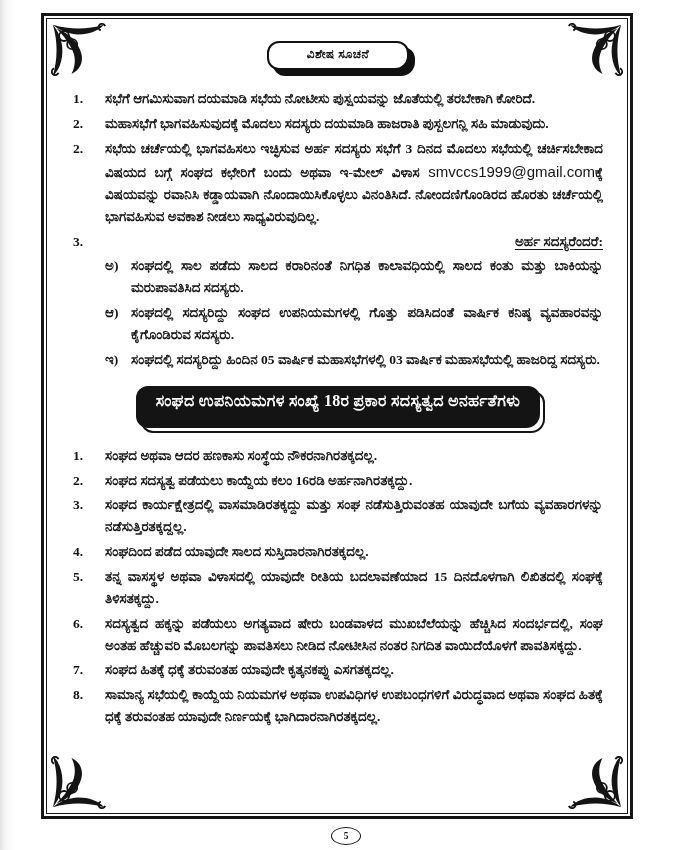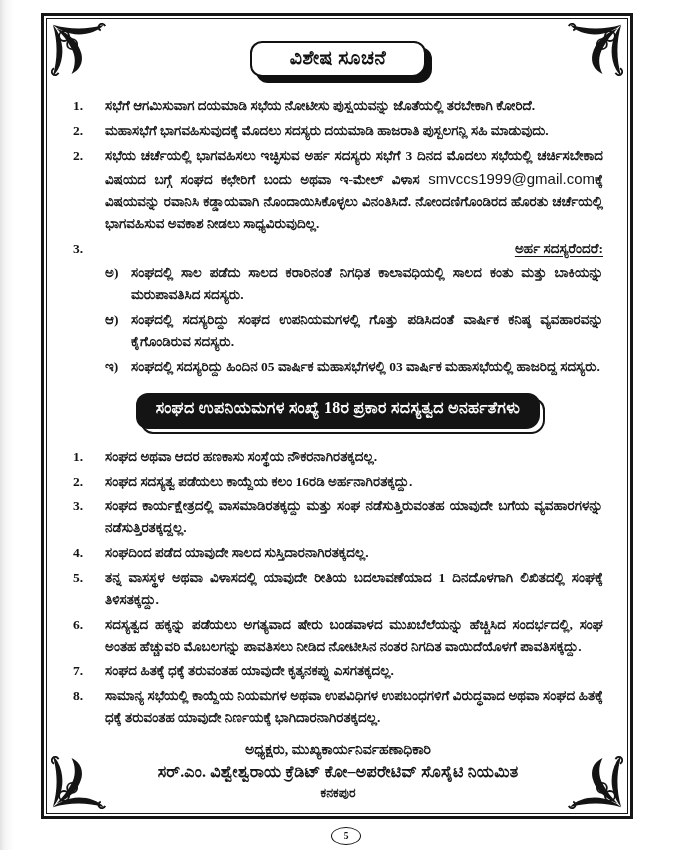--- a/index.html
+++ b/index.html
@@ -21,30 +21,30 @@
   .corner.tl{top:7px;left:7px;}
   .corner.tr{top:7px;right:7px;transform:scaleX(-1);}
   .corner.bl{bottom:7px;left:7px;transform:scaleY(-1);}
   .corner.br{bottom:7px;right:7px;transform:scale(-1,-1);}
   .content{
     position:absolute;inset:3px;padding:20px 24px 0 26px;box-sizing:border-box;overflow:hidden;
   }
   .hdr1wrap{text-align:center;margin:2px 0 18px;}
   .hdr1{
     display:inline-block;background:#fff;color:#111;
-    font-size:19px;font-weight:bold;letter-spacing:.5px;
+    font-size:12px;font-weight:bold;letter-spacing:.5px;
     padding:4px 38px 6px;border:2.5px solid #111;
     border-radius:12px 12px 14px 12px;
     box-shadow:6px 6px 0 0 #111;
   }
   .hdr2wrap{text-align:center;margin:15px 0 17px;}
   .hdr2{
     display:inline-block;background:#141414;color:#fff;
     font-size:16px;font-weight:bold;letter-spacing:.3px;
-    padding:6px 20px 12px;border-radius:12px 12px 14px 12px;
+    padding:6px 20px 18px;border-radius:12px 12px 14px 12px;
     box-shadow:5px 5px 0 -2px #fff, 5px 5px 0 0 #141414;
   }
   .item{display:flex;margin:3px 0;}
   .num{flex:0 0 32px;font-weight:bold;font-size:13.5px;line-height:1.62;}
   .txt{flex:1;text-align:justify;font-weight:bold;font-size:13.5px;line-height:1.62;}
   .heading-u{text-decoration:underline;text-underline-offset:3px;text-align:right;}
   .sub{display:flex;margin:3px 0 3px 32px;}
   .sublabel{flex:0 0 26px;font-weight:bold;font-size:13.5px;line-height:1.62;}
   .email{
     font-family:"Liberation Sans", sans-serif;font-weight:normal;font-size:15px;
@@ -146,40 +146,35 @@
       <div class="item">
         <span class="num">3.</span>
         <span class="txt">ಸಂಘದ ಕಾರ್ಯಕ್ಷೇತ್ರದಲ್ಲಿ ವಾಸಮಾಡಿರತಕ್ಕದ್ದು ಮತ್ತು ಸಂಘ ನಡೆಸುತ್ತಿರುವಂತಹ ಯಾವುದೇ ಬಗೆಯ ವ್ಯವಹಾರಗಳನ್ನು ನಡೆಸುತ್ತಿರತಕ್ಕದ್ದಲ್ಲ.</span>
       </div>
       <div class="item">
         <span class="num">4.</span>
         <span class="txt">ಸಂಘದಿಂದ ಪಡೆದ ಯಾವುದೇ ಸಾಲದ ಸುಸ್ತಿದಾರನಾಗಿರತಕ್ಕದಲ್ಲ.</span>
       </div>
       <div class="item">
         <span class="num">5.</span>
-        <span class="txt">ತನ್ನ ವಾಸಸ್ಥಳ ಅಥವಾ ವಿಳಾಸದಲ್ಲಿ ಯಾವುದೇ ರೀತಿಯ ಬದಲಾವಣೆಯಾದ 1 ದಿನದೊಳಗಾಗಿ ಲಿಖಿತದಲ್ಲಿ ಸಂಘಕ್ಕೆ ತಿಳಿಸತಕ್ಕದ್ದು.</span>
+        <span class="txt">ತನ್ನ ವಾಸಸ್ಥಳ ಅಥವಾ ವಿಳಾಸದಲ್ಲಿ ಯಾವುದೇ ರೀತಿಯ ಬದಲಾವಣೆಯಾದ 15 ದಿನದೊಳಗಾಗಿ ಲಿಖಿತದಲ್ಲಿ ಸಂಘಕ್ಕೆ ತಿಳಿಸತಕ್ಕದ್ದು.</span>
       </div>
       <div class="item">
         <span class="num">6.</span>
         <span class="txt">ಸದಸ್ಯತ್ವದ ಹಕ್ಕನ್ನು ಪಡೆಯಲು ಅಗತ್ಯವಾದ ಷೇರು ಬಂಡವಾಳದ ಮುಖಬೆಲೆಯನ್ನು ಹೆಚ್ಚಿಸಿದ ಸಂದರ್ಭದಲ್ಲಿ, ಸಂಘ ಅಂತಹ ಹೆಚ್ಚುವರಿ ಮೊಬಲಗನ್ನು ಪಾವತಿಸಲು ನೀಡಿದ ನೋಟೀಸಿನ ನಂತರ ನಿಗದಿತ ವಾಯಿದೆಯೊಳಗೆ ಪಾವತಿಸಕ್ಕದ್ದು.</span>
       </div>
       <div class="item">
         <span class="num">7.</span>
         <span class="txt">ಸಂಘದ ಹಿತಕ್ಕೆ ಧಕ್ಕೆ ತರುವಂತಹ ಯಾವುದೇ ಕೃತ್ಕನಕಪ್ನು ಎಸಗತಕ್ಕದಲ್ಲ.</span>
       </div>
       <div class="item">
         <span class="num">8.</span>
         <span class="txt">ಸಾಮಾನ್ಯ ಸಭೆಯಲ್ಲಿ ಕಾಯ್ದೆಯ ನಿಯಮಗಳ ಅಥವಾ ಉಪವಿಧಿಗಳ ಉಪಬಂಧಗಳಿಗೆ ವಿರುದ್ಧವಾದ ಅಥವಾ ಸಂಘದ ಹಿತಕ್ಕೆ ಧಕ್ಕೆ ತರುವಂತಹ ಯಾವುದೇ ನಿರ್ಣಯಕ್ಕೆ ಭಾಗಿದಾರನಾಗಿರತಕ್ಕದಲ್ಲ.</span>
       </div>
     </div>
 
-    <div class="footer">
-      <div class="f1">ಅಧ್ಯಕ್ಷರು, ಮುಖ್ಯಕಾರ್ಯನಿರ್ವಹಣಾಧಿಕಾರಿ</div>
-      <div class="f2">ಸರ್.ಎಂ. ವಿಶ್ವೇಶ್ವರಾಯ ಕ್ರೆಡಿಟ್ ಕೋ–ಅಪರೇಟಿವ್ ಸೊಸೈಟಿ ನಿಯಮಿತ</div>
-      <div class="f3">ಕನಕಪುರ</div>
-    </div>
 
   </div>
 </div>
 
 <div class="pagenum">
   <span>5</span>
 </div>
 
 </body></html>

